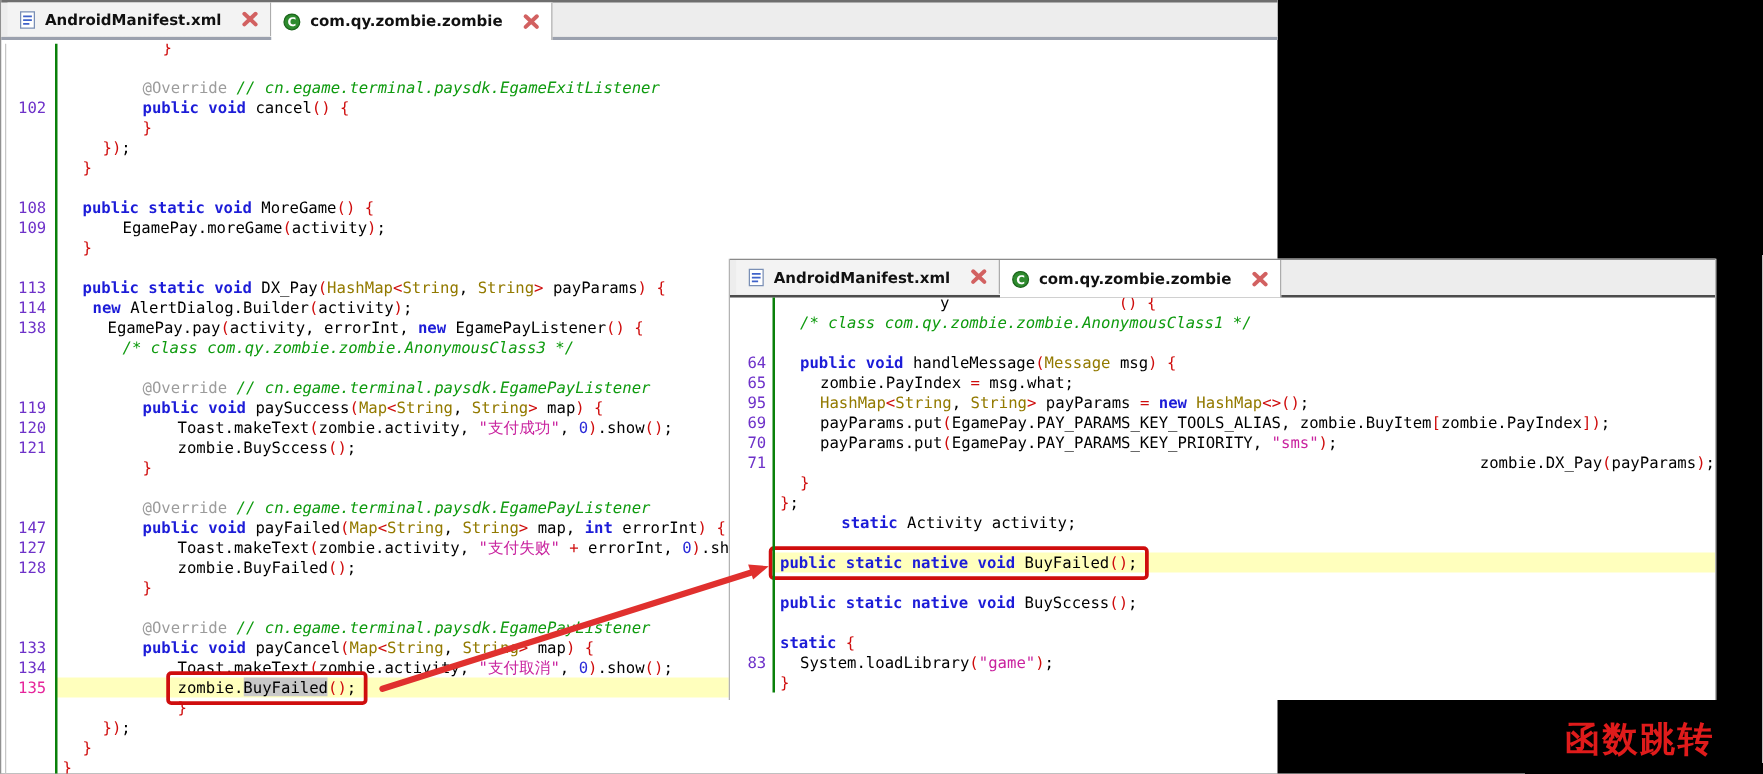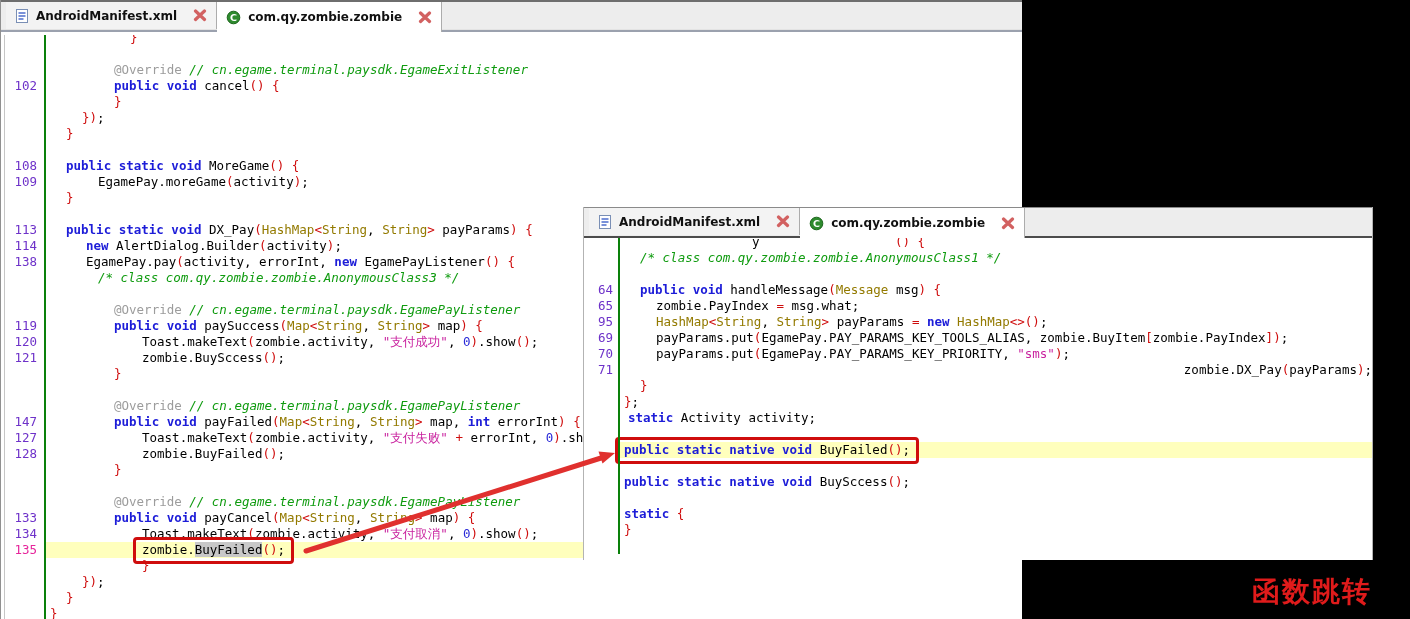--- a/index.html
+++ b/index.html
@@ -158,21 +158,21 @@
         <div class="row">
           <span class="ln"></span>
           <span class="cc" style="padding-left: 6px;"></span>
         </div>
         <div class="row">
           <span class="ln">113</span>
           <span class="cc" style="padding-left: 22px;"><span class="t-kw">public static void </span><span class="t-pl">DX_Pay</span><span class="t-pu">(</span><span class="t-ty">HashMap</span><span class="t-pu">&lt;</span><span class="t-ty">String</span><span class="t-pl">, </span><span class="t-ty">String</span><span class="t-pu">&gt;</span><span class="t-pl"> payParams</span><span class="t-pu">)</span><span class="t-pl"> </span><span class="t-pu">{</span></span>
         </div>
         <div class="row">
           <span class="ln">114</span>
-          <span class="cc" style="padding-left: 42px;"><span class="t-kw">new </span><span class="t-pl">AlertDialog.Builder</span><span class="t-pu">(</span><span class="t-pl">activity</span><span class="t-pu">)</span><span class="t-pl">;</span></span>
+          <span class="cc" style="padding-left: 30px;"><span class="t-kw">new </span><span class="t-pl">AlertDialog.Builder</span><span class="t-pu">(</span><span class="t-pl">activity</span><span class="t-pu">)</span><span class="t-pl">;</span></span>
         </div>
         <div class="row">
           <span class="ln">138</span>
           <span class="cc" style="padding-left: 42px;"><span class="t-pl">EgamePay.pay</span><span class="t-pu">(</span><span class="t-pl">activity, errorInt, </span><span class="t-kw">new </span><span class="t-pl">EgamePayListener</span><span class="t-pu">()</span><span class="t-pl"> </span><span class="t-pu">{</span></span>
         </div>
         <div class="row">
           <span class="ln"></span>
           <span class="cc" style="padding-left: 54px;"><span class="t-cm">/* class com.qy.zombie.zombie.AnonymousClass3 */</span></span>
         </div>
         <div class="row">
@@ -337,21 +337,21 @@
         <div class="row">
           <span class="ln"></span>
           <span class="cc" style="padding-left: 22px;"><span class="t-pu">}</span></span>
         </div>
         <div class="row">
           <span class="ln"></span>
           <span class="cc" style="padding-left: 6px;"><span class="t-pu">}</span><span class="t-pl">;</span></span>
         </div>
         <div class="row">
           <span class="ln"></span>
-          <span class="cc" style="padding-left: 10px;"><span class="t-kw">static </span><span class="t-pl">Activity activity;</span></span>
+          <span class="cc" style="padding-left: 10px; margin-left: 45px;"><span class="t-kw">static </span><span class="t-pl">Activity activity;</span></span>
         </div>
         <div class="row">
           <span class="ln"></span>
           <span class="cc" style="padding-left: 6px;"></span>
         </div>
         <div class="row">
           <span class="ln"></span>
           <span class="cc hl" style="padding-left: 6px;"><span class="redbox"><span class="t-kw">public static native void </span><span class="t-pl">BuyFailed</span><span class="t-pu">()</span><span class="t-pl">;</span></span></span>
         </div>
         <div class="row">
@@ -362,20 +362,24 @@
           <span class="ln"></span>
           <span class="cc" style="padding-left: 6px;"><span class="t-kw">public static native void </span><span class="t-pl">BuySccess</span><span class="t-pu">()</span><span class="t-pl">;</span></span>
         </div>
         <div class="row">
           <span class="ln"></span>
           <span class="cc" style="padding-left: 6px;"></span>
         </div>
         <div class="row">
           <span class="ln"></span>
           <span class="cc" style="padding-left: 6px;"><span class="t-kw">static </span><span class="t-pu">{</span></span>
+        </div>
+        <div class="row">
+          <span class="ln">83</span>
+          <span class="cc" style="padding-left: 22px;"><span class="t-pl">System.loadLibrary</span><span class="t-pu">(</span><span class="t-st">"game"</span><span class="t-pu">)</span><span class="t-pl">;</span></span>
         </div>
         <div class="row">
           <span class="ln"></span>
           <span class="cc" style="padding-left: 6px;"><span class="t-pu">}</span></span>
         </div>
       </div>
   </div>
 
   <svg id="arrow-svg" width="1410" height="619">
     <line id="arrow-line" stroke-width="5" stroke-linecap="round" x1="306" y1="551" x2="601" y2="458" stroke="#e0302e"></line>

